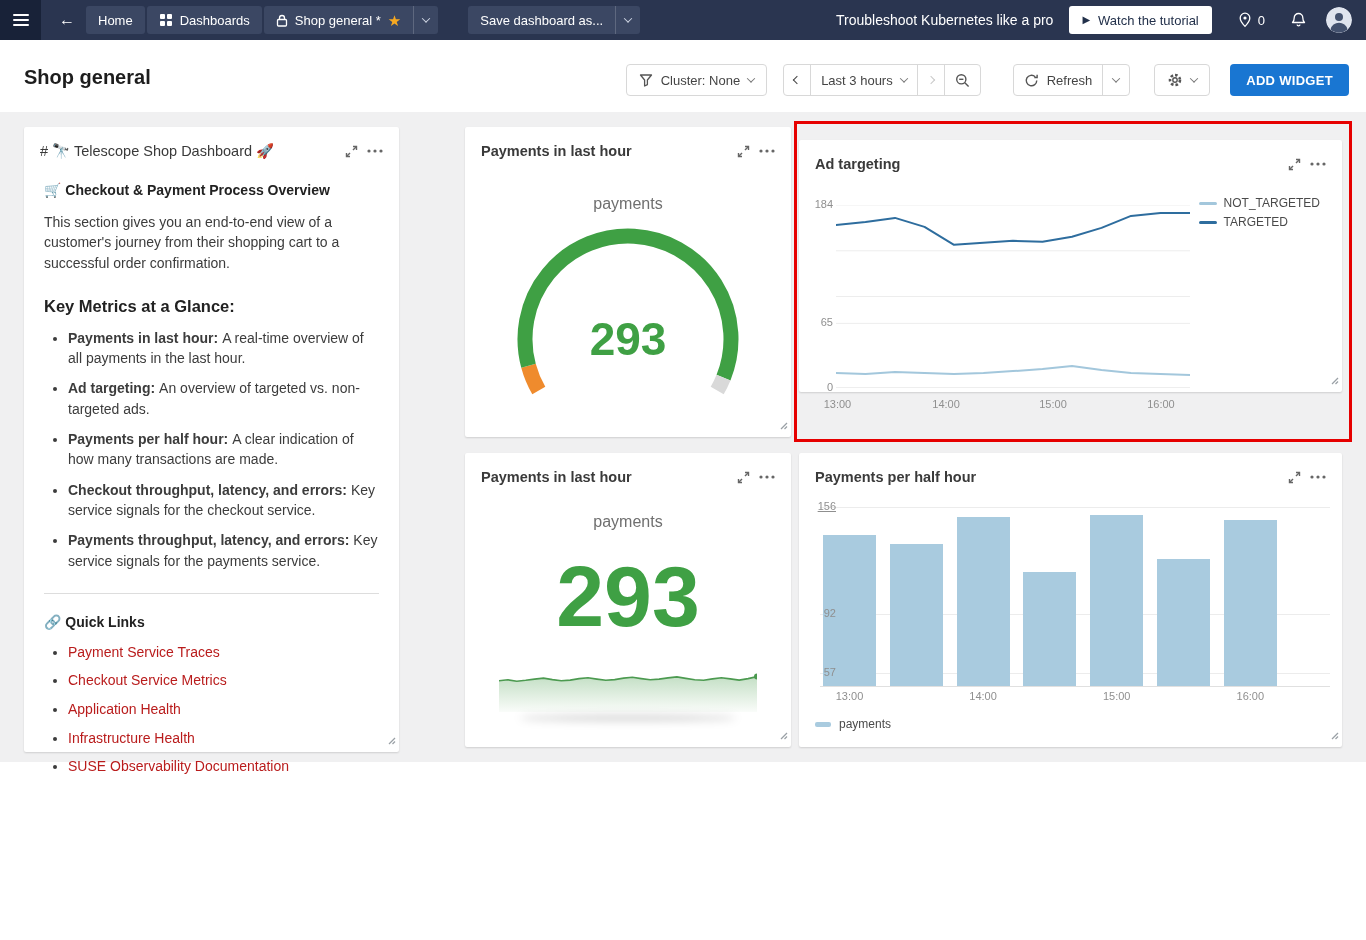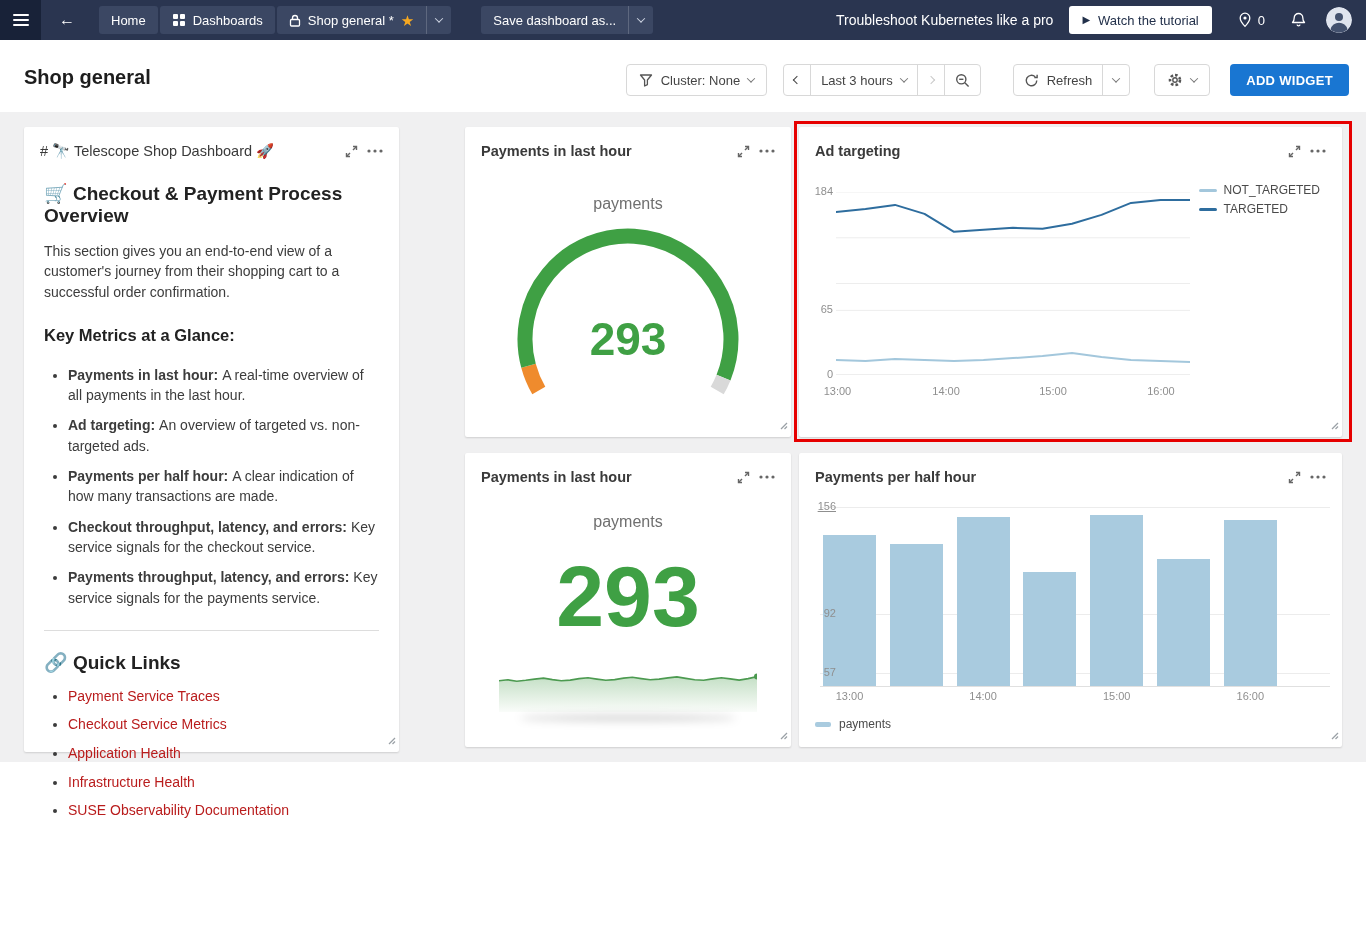--- a/index.html
+++ b/index.html
@@ -9,21 +9,21 @@
 
   
   .topbar { position:absolute; top:0; left:0; right:0; height:40px; background:#2a3550; display:flex; align-items:center; z-index:20; }
   .menu-block { width:41px; height:40px; background:#182238; display:flex; align-items:center; justify-content:center; cursor:pointer; }
   .hamburger span { display:block; width:16px; height:2px; background:#fff; margin:3px 0; border-radius:1px; }
   .tb-icon-btn { width:28px; height:28px; margin-left:12px; display:flex; align-items:center; justify-content:center; color:#fff; cursor:pointer; font-size:16px; }
   .tb-btn { background:#3b4763; color:#fff; font-size:13px; height:28px; border-radius:3px; display:inline-flex; align-items:center; gap:7px; padding:0 12px; }
   .tb-split { display:flex; align-items:center; height:28px; border-radius:3px; overflow:hidden; }
   .tb-split .tb-btn { border-radius:0; }
   .tb-split .seg-chev { padding:0 9px; border-left:1px solid rgba(255,255,255,.18); }
-  .ml16 { margin-left:2px; } .ml18 { margin-left:18px; } .ml30 { margin-left:30px; }
+  .ml16 { margin-left:2px; } .ml18 { margin-left:5px; } .ml30 { margin-left:30px; }
   .tb-spacer { flex:1; }
   .promo { color:#fff; font-size:14px; margin-right:16px; }
   .tutorial-btn { background:#fff; color:#22304a; height:28px; border-radius:3px; padding:0 13px; font-size:13px; display:inline-flex; align-items:center; gap:8px; }
   .play-glyph { font-size:10px; line-height:1; }
   .tb-right-icon { display:flex; align-items:center; gap:6px; color:#fff; margin-left:26px; cursor:pointer; font-size:13px; }
   .avatar { width:26px; height:26px; border-radius:50%; overflow:hidden; margin-left:20px; margin-right:14px; cursor:pointer; }
   .star-glyph { color:#f6a821; font-size:15px; line-height:1; cursor:pointer; }
 
   .chev { display:inline-block; width:6px; height:6px; border-right:1.6px solid currentColor; border-bottom:1.6px solid currentColor; }
   .chev.down { transform:rotate(45deg) translate(-1px,-1px); }
@@ -50,24 +50,24 @@
   
   .canvas { position:absolute; top:112px; left:0; right:0; height:650px; background:#f0f0f1; }
   .card { position:absolute; background:#fff; border-radius:2px; box-shadow:0 1px 2px rgba(0,0,0,.14); }
   .card-header { display:flex; align-items:center; padding:13px 12px 0 16px; }
   .card-title { flex:1; font-size:14.5px; font-weight:700; color:#3a3a3a; }
   .icon-btn { width:24px; height:22px; display:flex; align-items:center; justify-content:center; cursor:pointer; }
   .resize-handle { position:absolute; right:3px; bottom:3px; cursor:nwse-resize; }
 
   
   .md-body { padding:0 20px; font-size:14px; color:#3c3c3c; }
-  .md-h2 { font-size:19px; font-weight:700; color:#222; margin-top:20px; }
+  .md-h2 { font-size:14px; font-weight:700; color:#222; margin-top:20px; }
   .md-p { margin-top:14px; line-height:1.45; }
   .md-h3 { font-size:16.5px; font-weight:700; color:#222; margin-top:24px; }
-  .md-ul { margin-top:20px; padding-left:24px; }
+  .md-ul { margin-top:12px; padding-left:24px; }
   .md-ul li { margin-bottom:10px; line-height:1.45; }
   .md-ul li strong { margin-right:4px; }
   .md-hr { border:none; border-top:1px solid #ddd; margin:22px 0 0; }
   .links-ul { margin-top:13px; padding-left:24px; }
   .links-ul li { margin-bottom:9px; line-height:1.4; }
   .link { color:#b91c1c; cursor:pointer; }
 
   
   .metric-label { position:absolute; left:0; width:100%; text-align:center; font-size:16px; color:#6f6f6f; }
   .gauge-svg { position:absolute; left:23px; top:90px; }
@@ -300,21 +300,21 @@
       <path d="M40.5 148.7 A103 103 0 1 1 235.5 160.6" stroke="#3fa044" stroke-width="15" fill="none"></path>
       <path d="M235.5 160.6 A103 103 0 0 1 229.2 173.5" stroke="#d9d9d9" stroke-width="15" fill="none"></path>
       <text x="140" y="138" text-anchor="middle" class="gauge-value">293</text>
     </svg>
     <div class="resize-handle"><svg width="8" height="8" viewBox="0 0 8 8" stroke="#9aa0a6" stroke-width="1.2">
           <path d="M7 1L1 7"></path>
           <path d="M7 4.5L4.5 7"></path>
         </svg></div>
   </div>
 
-  <div class="card" style="left:799px;top:15px;width:543px;height:310px">
+  <div class="card" style="left:799px;top:28px;width:543px;height:252px">
     <div class="card-header">
       <div class="card-title">Ad targeting</div>
       <div class="icon-btn">
         <svg width="15" height="15" viewBox="0 0 15 15" fill="none" stroke="#666" stroke-width="1.4">
             <path d="M9 2.5h3.5V6"></path>
             <path d="M12.5 2.5L9 6"></path>
             <path d="M6 12.5H2.5V9"></path>
             <path d="M2.5 12.5L6 9"></path>
           </svg>
       </div>

